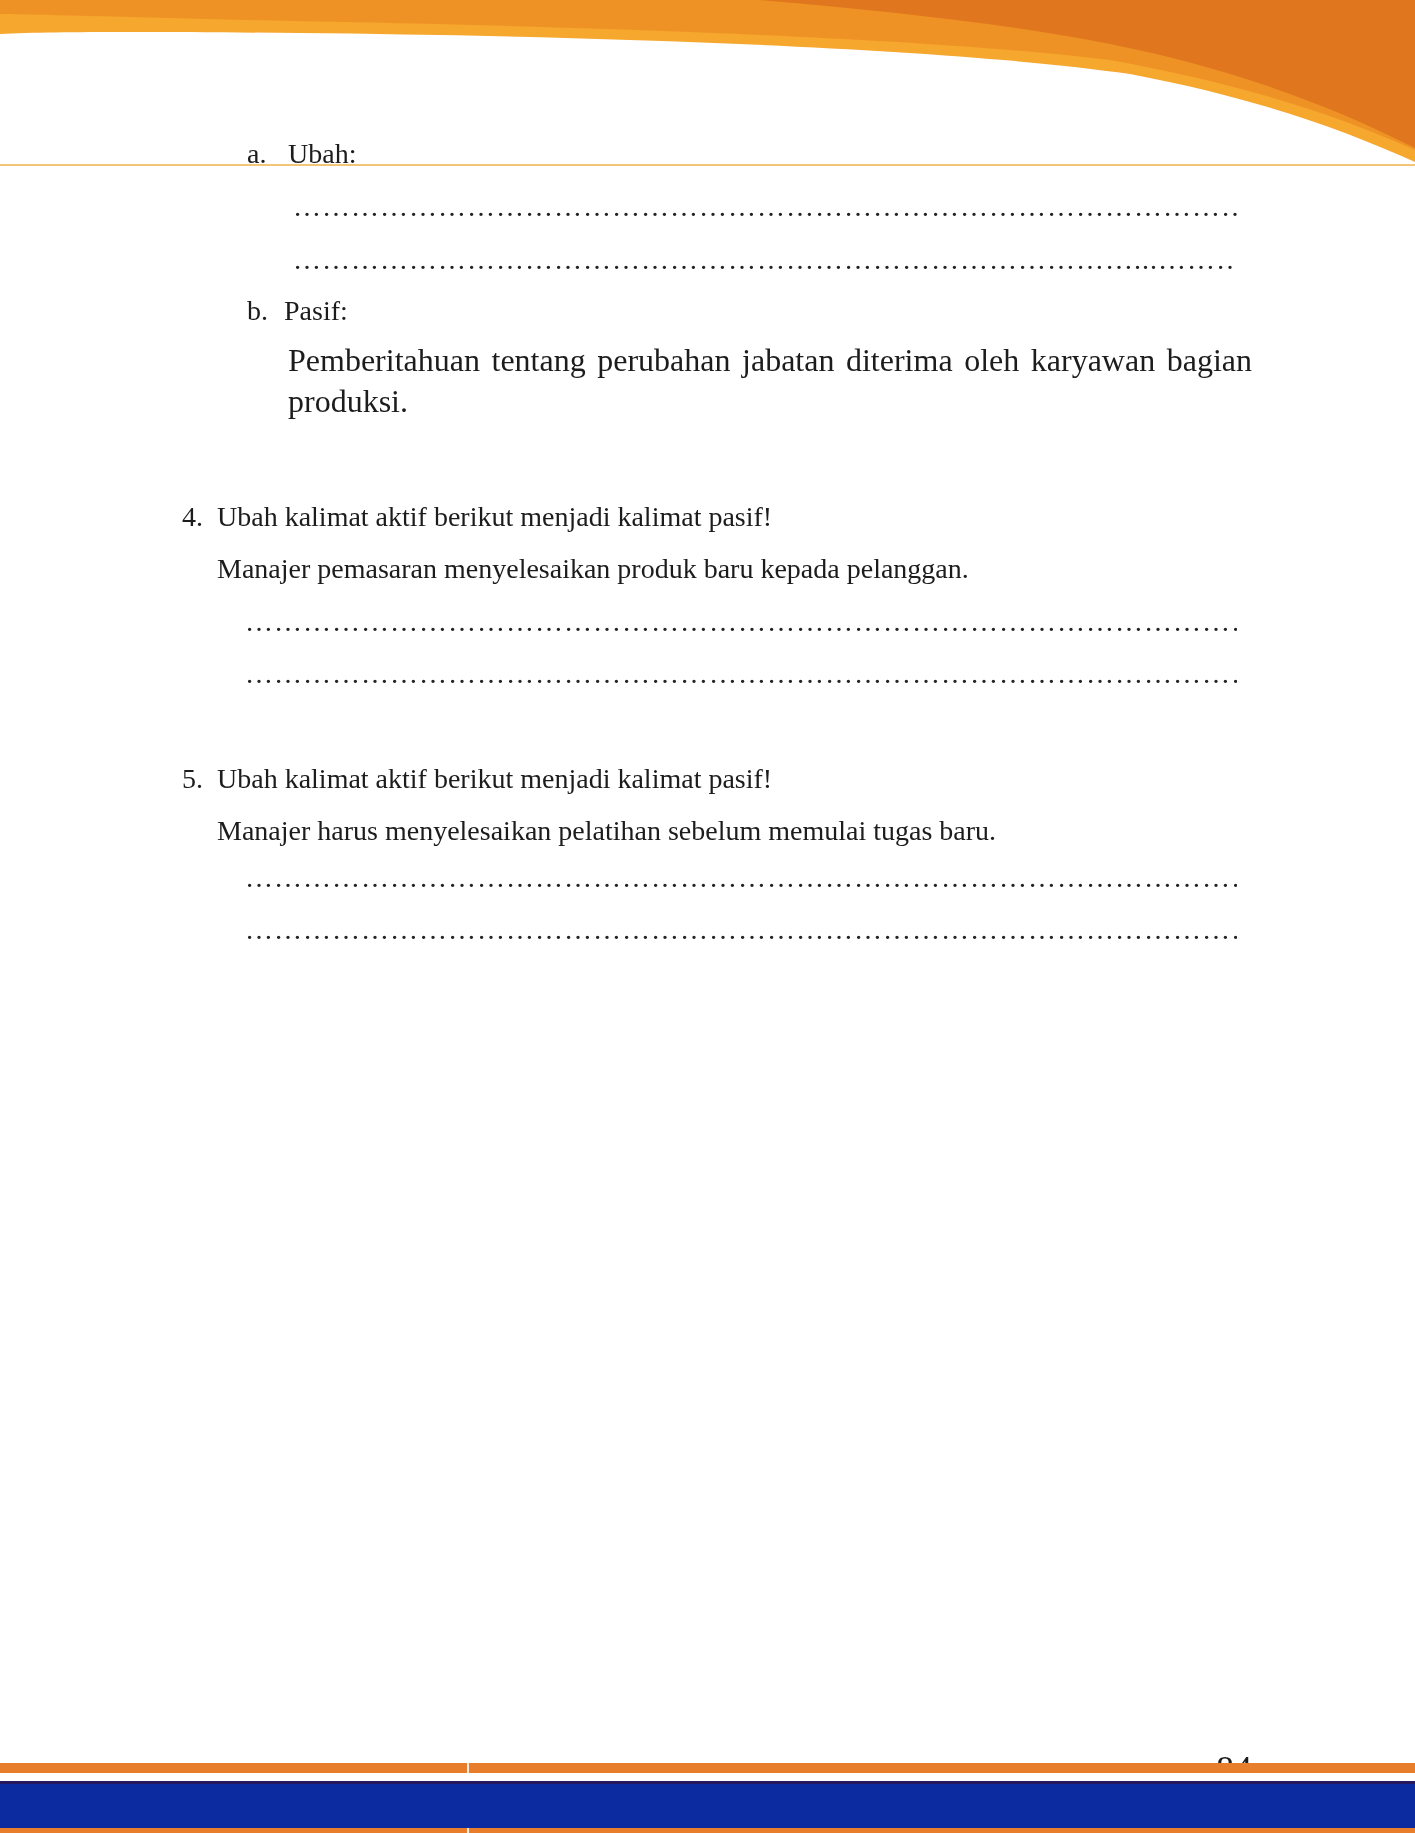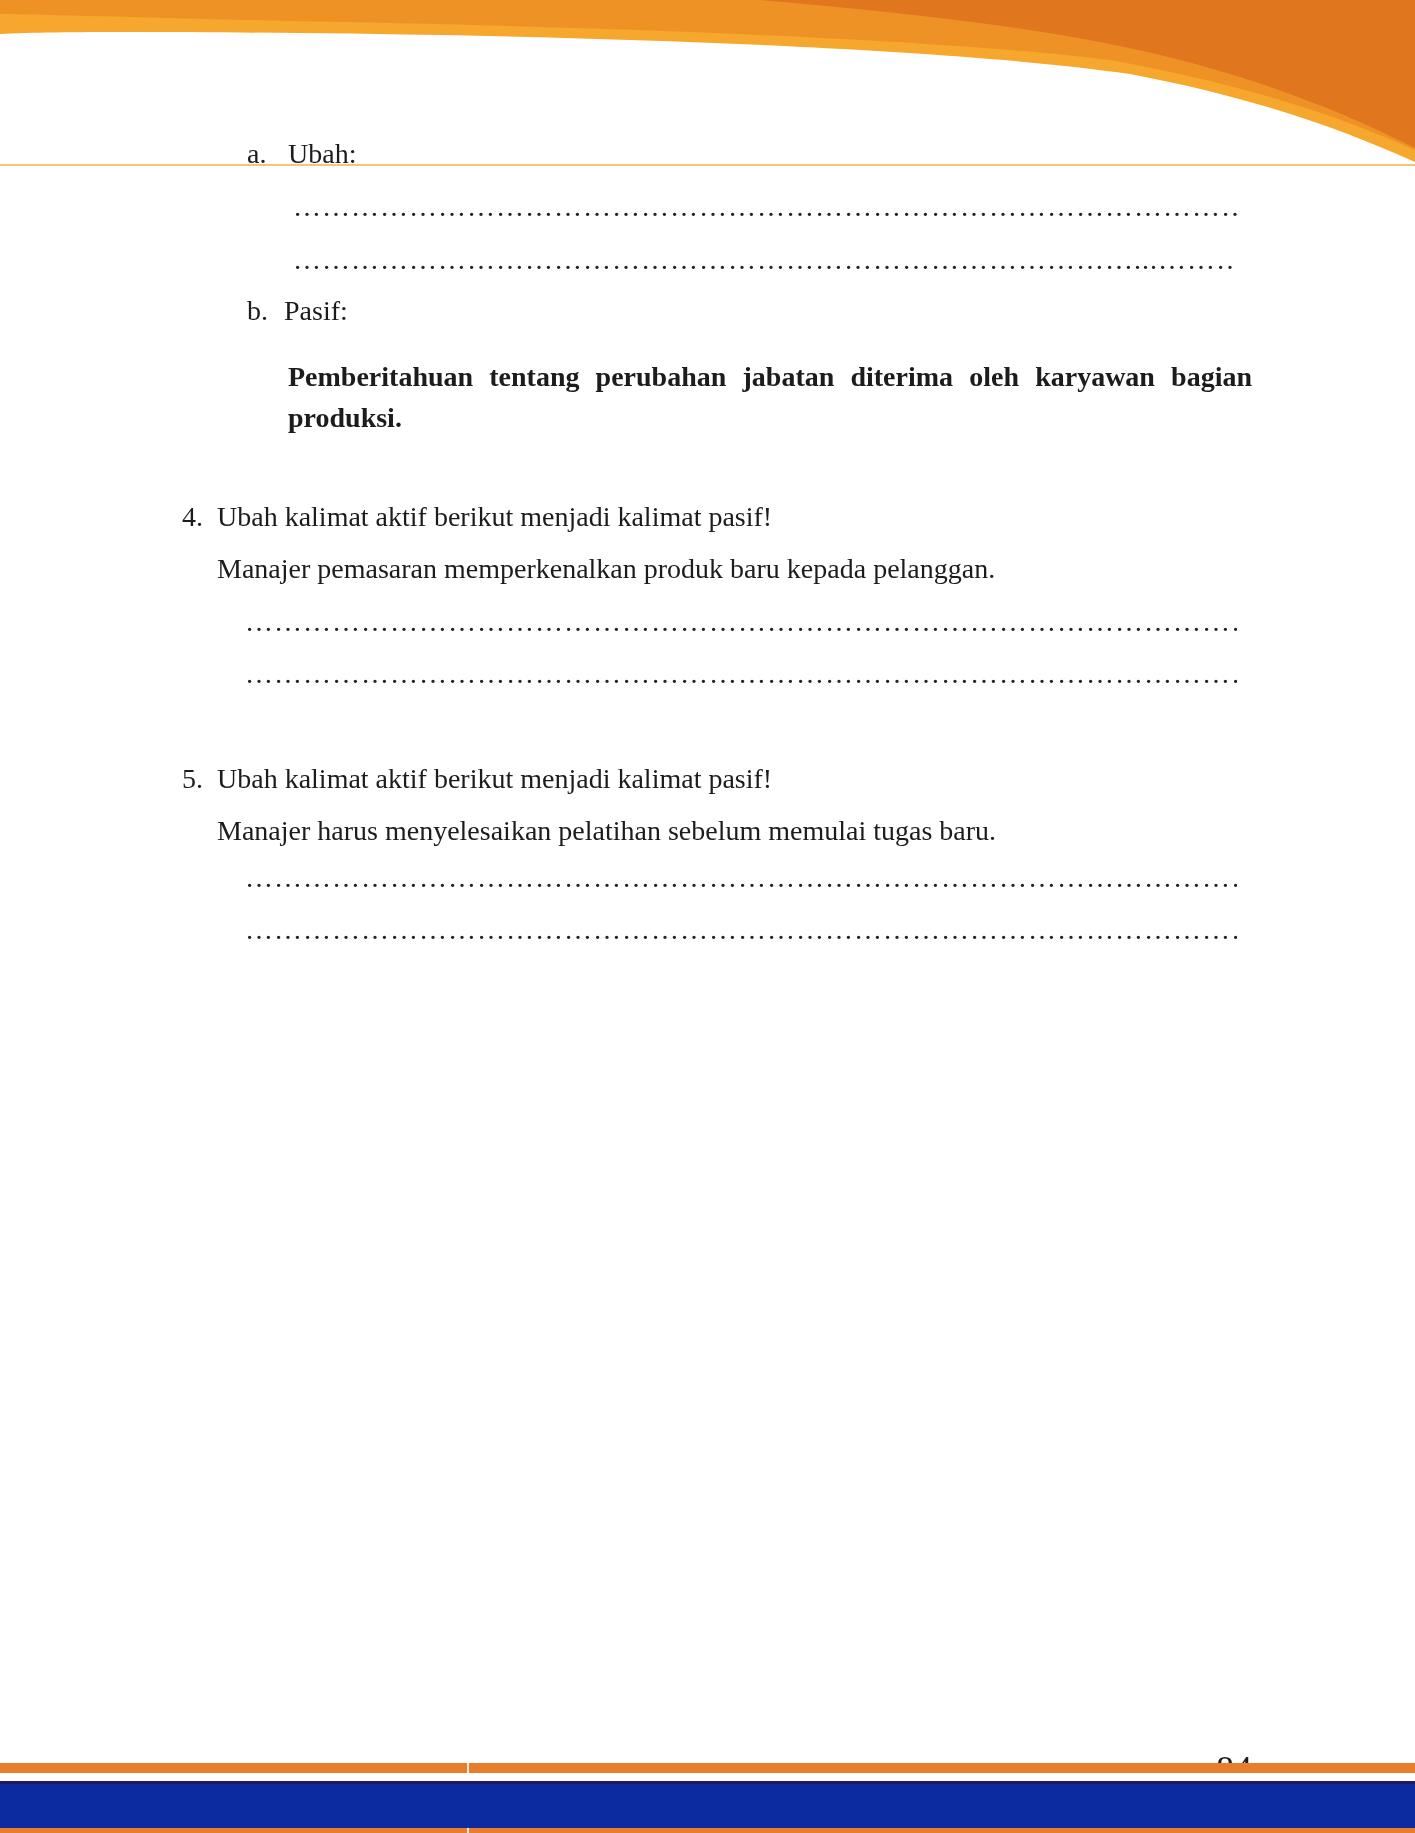--- a/index.html
+++ b/index.html
@@ -15,24 +15,23 @@
   .txt{font-size:28px;line-height:32px;white-space:nowrap;}
   .dots{
     font-size:28px;line-height:32px;white-space:nowrap;
     overflow:hidden;letter-spacing:1px;color:#222;
   }
   .hairline-top{
     position:absolute;left:0;top:164px;width:1415px;height:2px;
     background:#f2c577;
   }
   .justified{
-    position:absolute;left:288px;top:361px;width:964px;
-    font-size:28px;line-height:32px;
+    position:absolute;left:288px;top:344px;width:964px;
+    font-size:32px;line-height:32px;
     text-align:justify;
-    font-weight:bold;
   }
   .justified .force-justify{
     display:block;text-align:justify;text-align-last:justify;
   }
   .page-number{
     position:absolute;left:1150px;top:1748px;width:102px;
     text-align:right;font-size:36px;
   }
   
   .footer-orange-bar{position:absolute;left:0;top:1763px;width:1415px;height:10px;background:#e87e2b;}
@@ -66,21 +65,21 @@
   <div class="abs txt" style="left:247px;top:295px">b.</div>
   <div class="abs txt" style="left:284px;top:295px">Pasif:</div>
 
   <div class="justified">
     <span class="force-justify">Pemberitahuan tentang perubahan jabatan diterima oleh karyawan bagian</span>
     <span style="display:block;margin-top:9px">produksi.</span>
   </div>
 
   <div class="abs txt" style="left:182px;top:501px">4.</div>
   <div class="abs txt" style="left:217px;top:501px">Ubah kalimat aktif berikut menjadi kalimat pasif!</div>
-  <div class="abs txt" style="left:217px;top:553px">Manajer pemasaran memperkenalkan produk baru kepada pelanggan.</div>
+  <div class="abs txt" style="left:217px;top:553px">Manajer pemasaran menyelesaikan produk baru kepada pelanggan.</div>
   <div class="abs dots" style="left:245px;top:606px;width:992px">………………………………………………………………………………………………………………………</div>
   <div class="abs dots" style="left:245px;top:658px;width:992px">………………………………………………………………………………………………………………………</div>
 
   <div class="abs txt" style="left:182px;top:763px">5.</div>
   <div class="abs txt" style="left:217px;top:763px">Ubah kalimat aktif berikut menjadi kalimat pasif!</div>
   <div class="abs txt" style="left:217px;top:815px">Manajer harus menyelesaikan pelatihan sebelum memulai tugas baru.</div>
   <div class="abs dots" style="left:245px;top:862px;width:992px">………………………………………………………………………………………………………………………</div>
   <div class="abs dots" style="left:245px;top:914px;width:992px">………………………………………………………………………………………………………………………</div>
 
   <div class="page-number">84</div>

